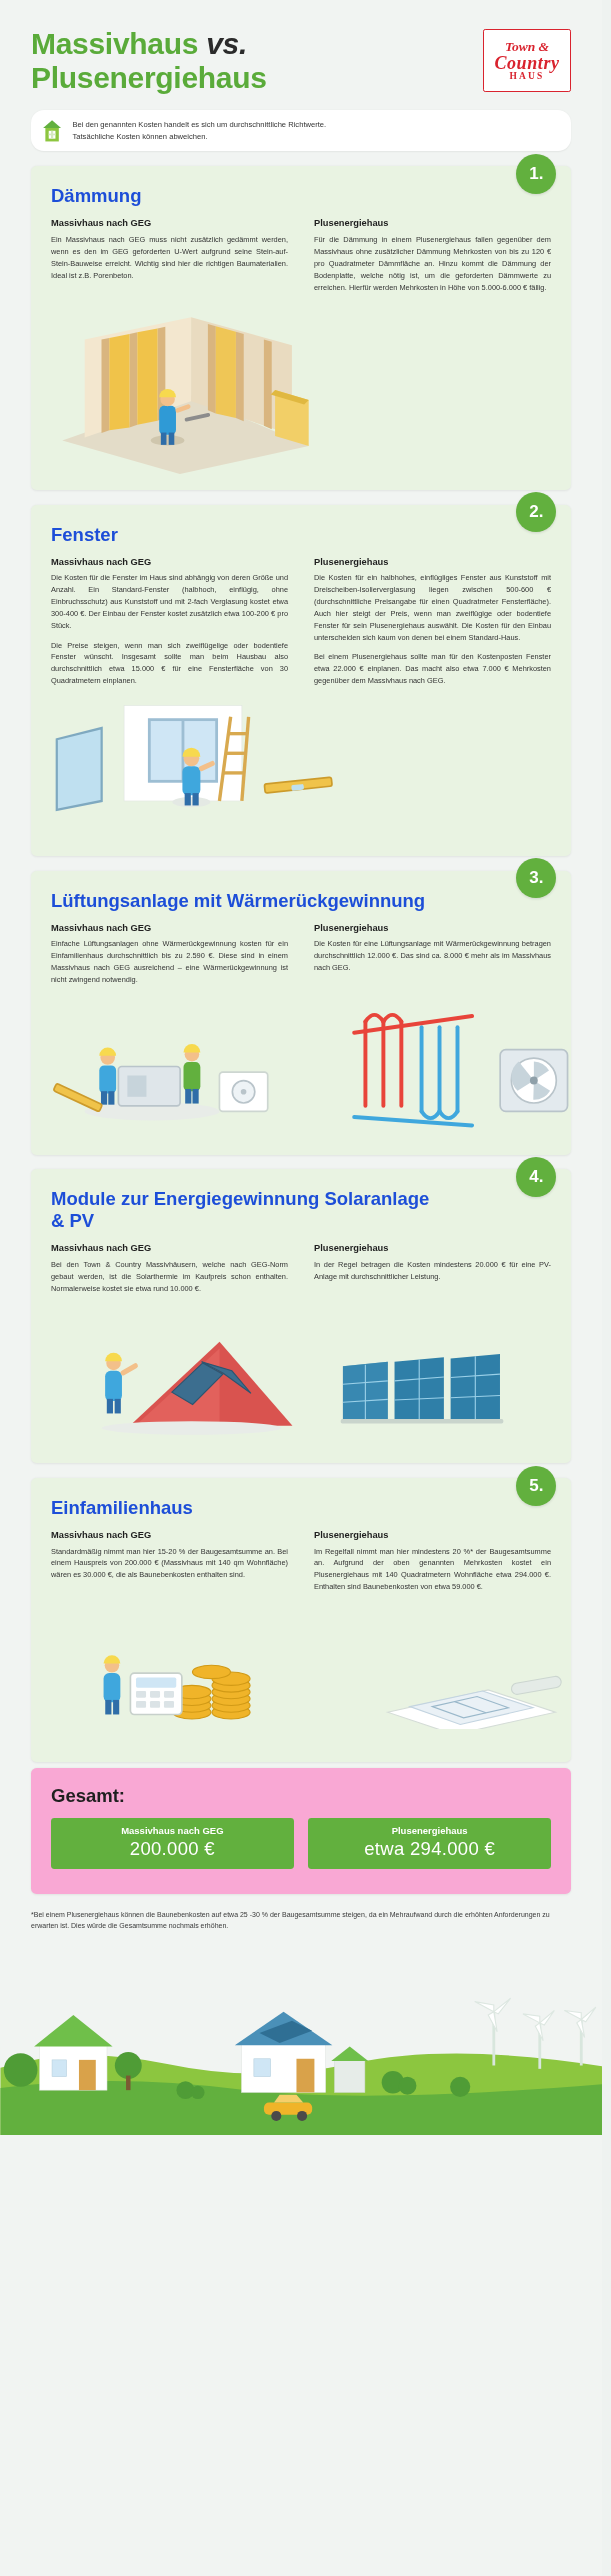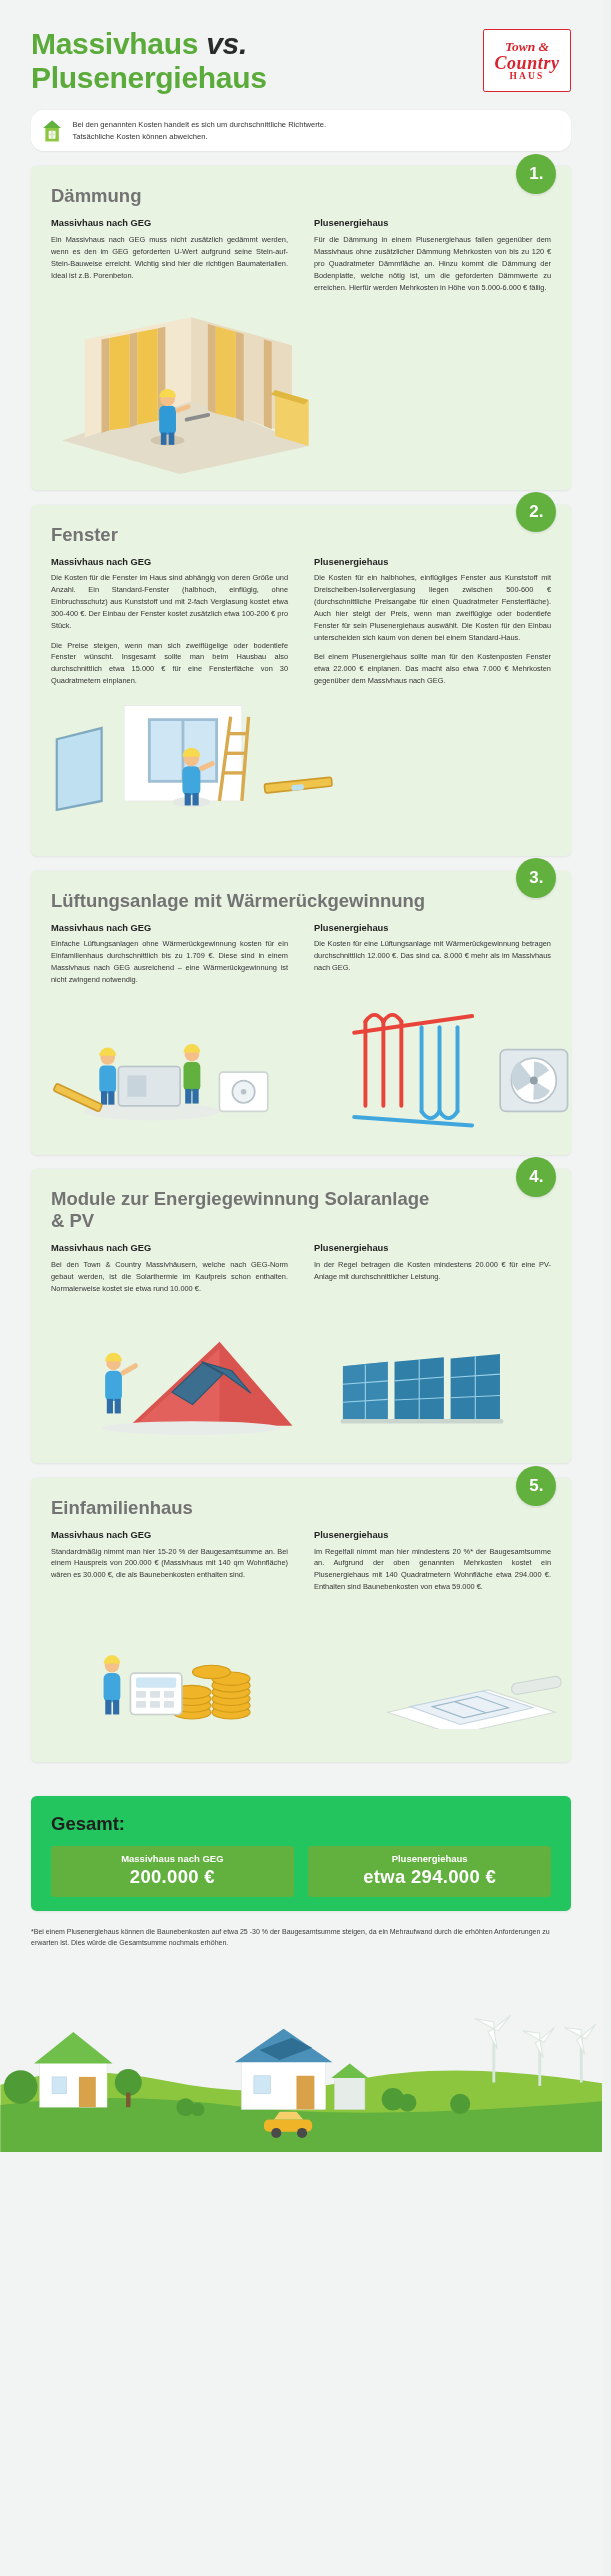--- a/index.html
+++ b/index.html
@@ -98,21 +98,21 @@
     font-size: 17px;
     font-weight: bold;
     display: flex;
     align-items: center;
     justify-content: center;
     box-shadow: 0 1.1px 2.8px rgba(0,0,0,.12);
   }
   .sec-title {
     font-size: 18.5px;
     font-weight: bold;
-    color: #737373;
+    color: #1d4ed8;
     line-height: 1.18;
     margin: 0 0 11.2px 0;
     max-width: 387px;
   }
   .cols {
     display: flex;
     gap: 26px;
   }
   .col { width: 254px; }
   .col h3 {
@@ -131,43 +131,43 @@
   .art {
     position: relative;
     height: 140px;
     margin-top: 5.6px;
   }
   .art.tall { height: 168px; }
   .art svg { position: absolute; left: 0; top: 0; }
 
   
   .total {
-    margin: 34px 31px 0 31px;
-    background: #22c55e;
+    margin: 6px 31px 0 31px;
+    background: #f9a8d4;
     border-radius: 5.6px;
-    padding: 17px 20px 14px 20px;
+    padding: 17px 20px 25px 20px;
     box-shadow: 0 0.6px 2.2px rgba(0,0,0,.07);
   }
   .total h2 {
     font-size: 18.5px;
     font-weight: bold;
     margin: 0 0 11.2px 0;
     color: #1f1f1f;
   }
   .total-row { display: flex; gap: 14.6px; }
   .total-box {
     flex: 1;
     background: #62b03e;
     color: #ffffff;
     border-radius: 3.4px;
     padding: 6.7px 5.6px 9px 5.6px;
     text-align: center;
   }
   .total-box .lbl { font-size: 9.5px; font-weight: bold; margin-bottom: 2.2px;}
-  .total-box .val { font-size: 18.5px; font-weight: bold; letter-spacing: 0.3px; }
+  .total-box .val { font-size: 18.5px; font-weight: normal; letter-spacing: 0.3px; }
   .total-foot {
     margin: 14.6px 31px 0 31px;
     font-size: 7px;
     line-height: 1.6;
     color: #3a3a3a;
     padding-bottom: 13.5px;
   }
 
   
   .footer-art {
@@ -315,21 +315,21 @@
       </svg>
     </div>
   </div>
 
   <div class="card green">
     <div class="badge">3.</div>
     <h2 class="sec-title">Lüftungsanlage mit Wärmerückgewinnung</h2>
     <div class="cols">
       <div class="col">
         <h3>Massivhaus nach GEG</h3>
-        <p>Einfache Lüftungsanlagen ohne Wärmerückgewinnung kosten für ein Einfamilienhaus durchschnittlich bis zu 1.709 €. Diese sind in einem Massivhaus nach GEG ausreichend – eine Wärmerückgewinnung ist nicht zwingend notwendig.</p>
+        <p>Einfache Lüftungsanlagen ohne Wärmerückgewinnung kosten für ein Einfamilienhaus durchschnittlich bis zu 2.590 €. Diese sind in einem Massivhaus nach GEG ausreichend – eine Wärmerückgewinnung ist nicht zwingend notwendig.</p>
       </div>
       <div class="col">
         <h3>Plusenergiehaus</h3>
         <p>Die Kosten für eine Lüftungsanlage mit Wärmerückgewinnung betragen durchschnittlich 12.000 €. Das sind ca. 8.000 € mehr als im Massivhaus nach GEG.</p>
       </div>
     </div>
     <div class="art">
       <svg width="539" height="135" viewBox="0 0 960 240">
 
         <ellipse cx="180" cy="200" rx="120" ry="16" fill="#e8ece8"></ellipse>

